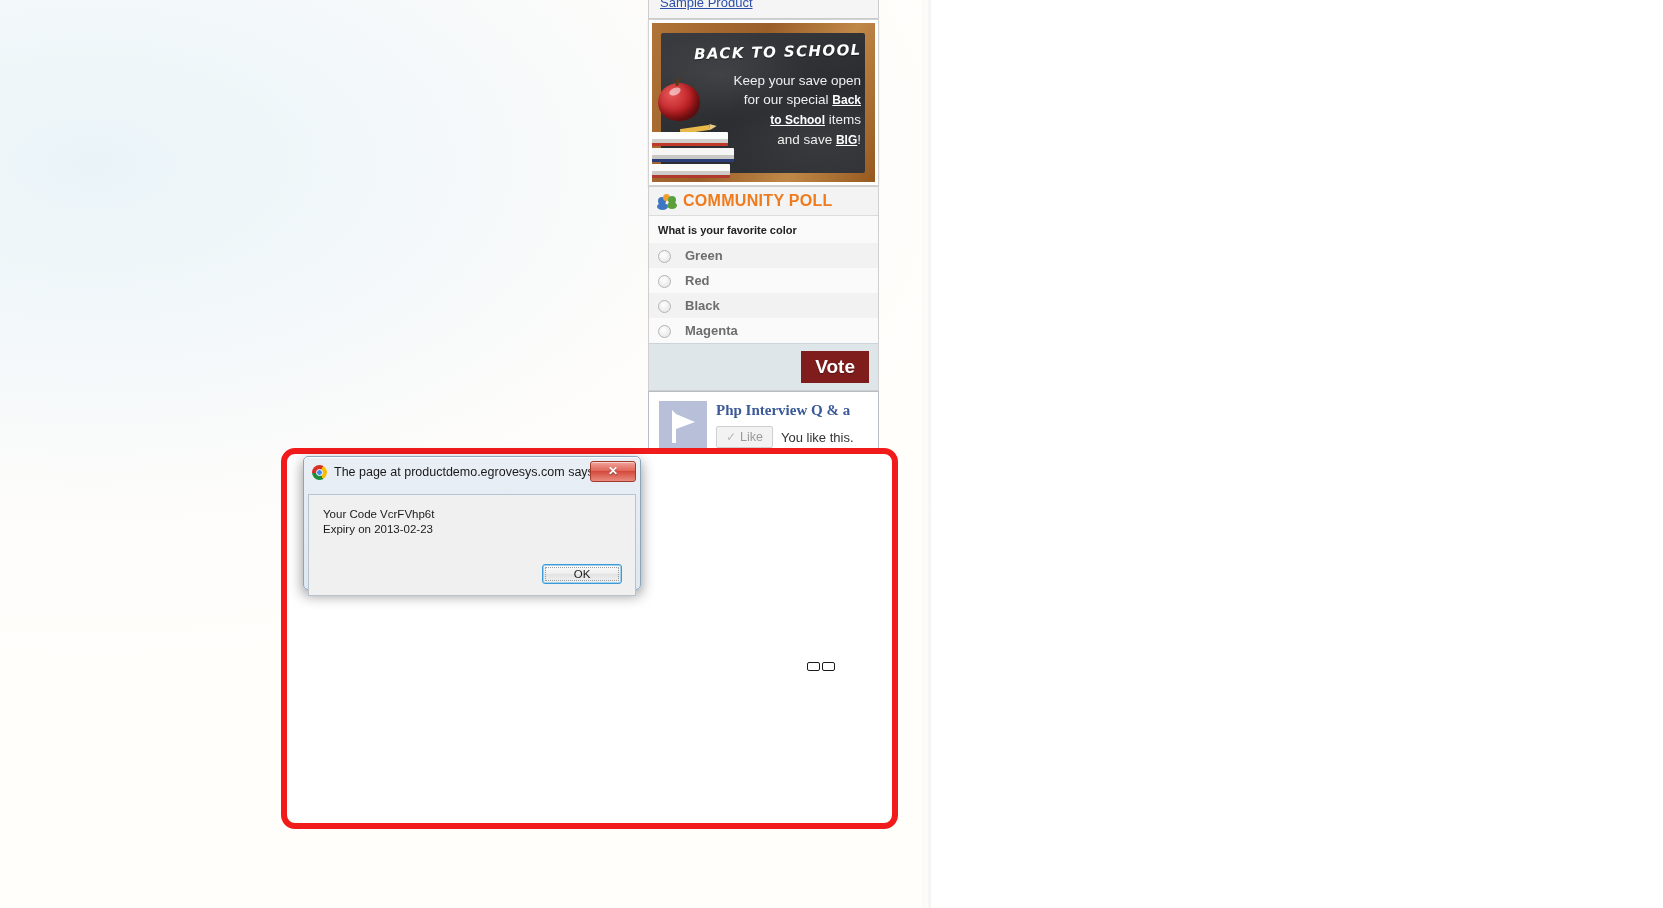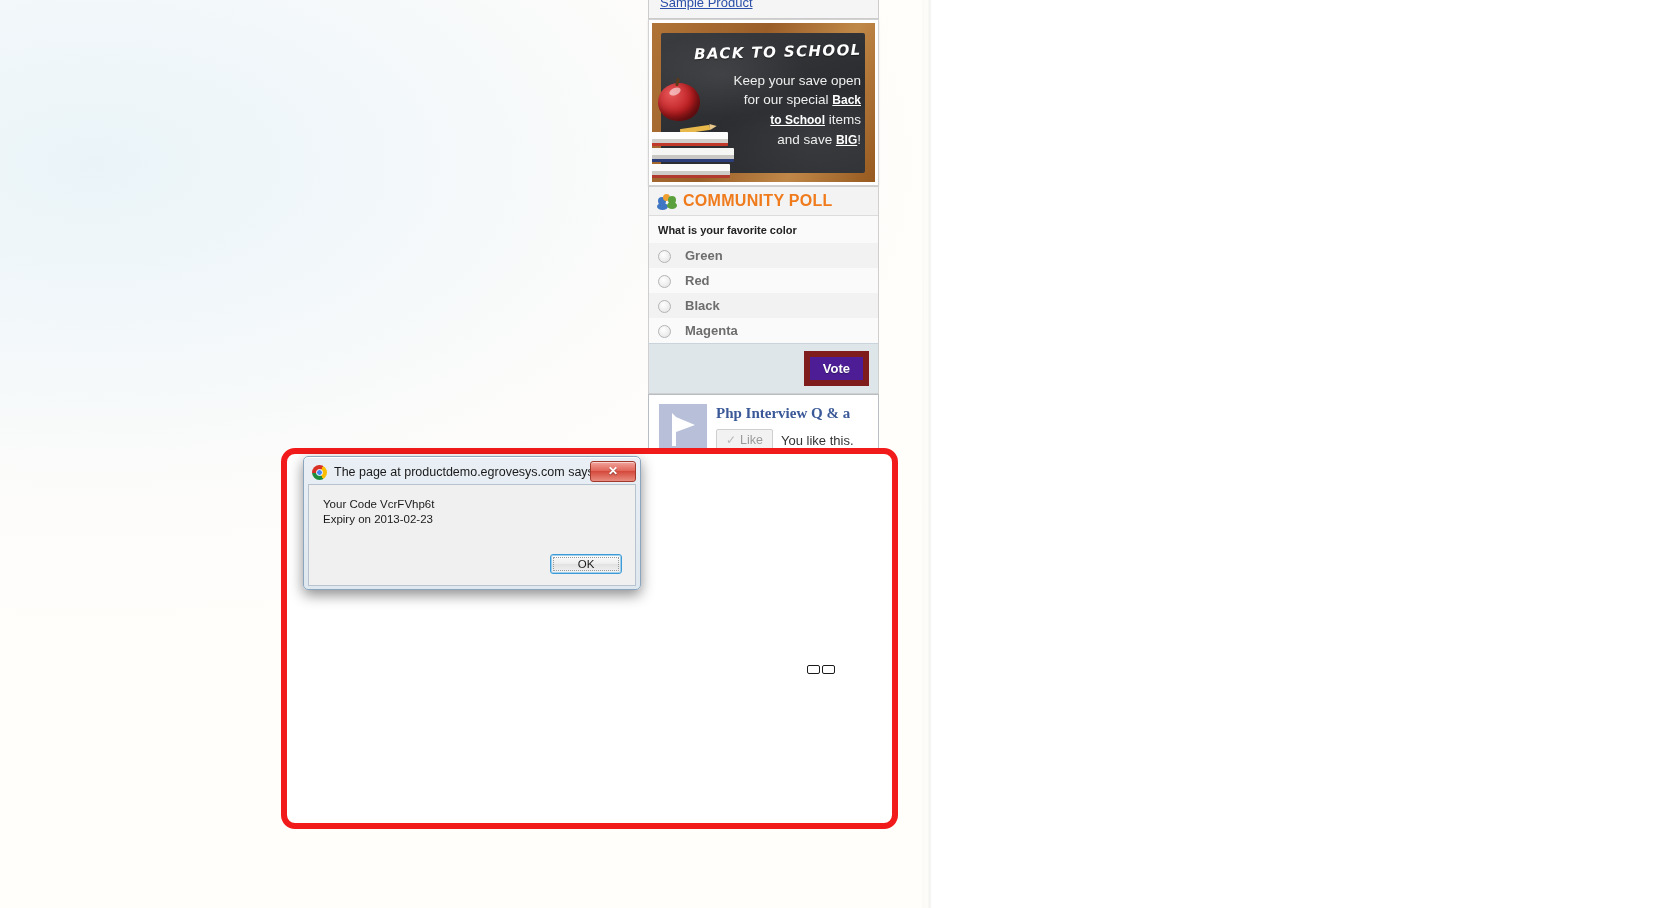--- a/index.html
+++ b/index.html
@@ -79,22 +79,22 @@
   .pi-d{left:-1px;top:10px;width:11px;height:7px;background:#3f76c4;border-radius:5px 5px 0 0;}
   .pi-e{left:9px;top:9px;width:10px;height:7px;background:#5aa03c;border-radius:5px 5px 0 0;}
   .poll-q{font-weight:bold;font-size:11px;color:#222;padding:8px 9px 7px 9px;background:#fafafa;}
   .poll-opt{display:flex;align-items:flex-end;gap:14px;padding:5px 9px;font-size:13px;color:#6d6d6d;
      font-weight:bold;}
   .poll-opt:nth-child(odd){background:#f2f2f2;}
   .poll-opt:nth-child(even){background:#fafafa;}
   .radio{width:11px;height:11px;border-radius:50%;border:1px solid #b4b4b4;flex:0 0 11px;
      background:radial-gradient(circle at 40% 35%,#ffffff 0%,#eaeaea 70%,#dadada 100%);}
   .poll-foot{background:#dfe6ea;border-top:1px solid #cbd4da;padding:7px 9px;text-align:right;}
-  .vote-btn{display:inline-block;background:#4c1d95;color:#fff;font-weight:bold;font-size:13px;
-     padding:4px 13px;border:6px solid #7f1d1d;cursor:pointer;
+  .vote-btn{display:inline-block;background:#7f1d1d;color:#fff;font-weight:bold;font-size:19px;
+     padding:4px 13px;border:1px solid #7f1d1d;cursor:pointer;
      text-shadow:0 1px 1px rgba(0,0,0,.35);}
 
   
   .fbbox{width:231px;box-sizing:border-box;border:1px solid #b8bcc3;background:#ffffff;}
   .fb-head{padding:7px 10px;font-size:15px;font-weight:bold;color:#141823;
      background:#eceef3;border-bottom:1px solid #d6d9de;font-family:"Liberation Serif",serif;}
   .fb-body{padding:9px 10px 0 10px;}
   .fb-top{display:flex;gap:9px;}
   .fb-avatar{width:48px;height:50px;flex:0 0 48px;background:#b7c0d8;position:relative;}
   .fb-name{color:#3b5998;font-weight:bold;font-size:15px;line-height:18px;cursor:pointer;
@@ -165,23 +165,23 @@
   .chrome-icon:after{content:"";position:absolute;left:4px;top:4px;width:7px;height:7px;border-radius:50%;
      background:#4285f4;border:1px solid #fff;box-sizing:border-box;}
   .dlg-title-text{font-size:12.5px;color:#1a1a1a;font-family:"Liberation Sans",sans-serif;}
   .dlg-close{position:absolute;right:0;top:0;width:44px;height:19px;border-radius:3px;cursor:pointer;
      background:linear-gradient(to bottom,#f0a49c 0%,#e2675b 45%,#d44a3c 50%,#e98c80 100%);
      border:1px solid #a23a2c;box-shadow:0 1px 0 rgba(255,255,255,.5) inset;
      display:flex;align-items:center;justify-content:center;}
   .dlg-close span{color:#ffffff;font-size:12px;font-weight:bold;font-family:"Liberation Serif",serif;
      text-shadow:0 1px 1px rgba(0,0,0,.4);}
   .dlg-panel{background:#f0f0f0;border:1px solid #b7c3ce;height:102px;box-sizing:border-box;
-     position:relative;margin-top:1px;}
+     position:relative;margin-top:11px;}
   .dlg-msg{padding:12px 0 0 14px;font-size:11.5px;color:#1a1a1a;line-height:15px;}
-  .dlg-ok{position:absolute;right:13px;bottom:11px;width:72px;height:20px;
+  .dlg-ok{position:absolute;right:13px;bottom:11px;width:80px;height:20px;
      background:linear-gradient(to bottom,#fdfdfd 0%,#eeeeee 48%,#e2e2e2 52%,#f4f4f4 100%);
      border:1px solid #3c9ad6;border-radius:3px;box-sizing:border-box;cursor:pointer;
      display:flex;align-items:center;justify-content:center;
      box-shadow:0 0 0 1px #9fd0ee inset;}
   .dlg-ok i{display:block;position:absolute;inset:2px;border:1px dotted #9a9a9a;border-radius:1px;}
   .dlg-ok span{font-size:11.5px;color:#1a1a1a;position:relative;}
 </style>
 </head>
 <body>
 

